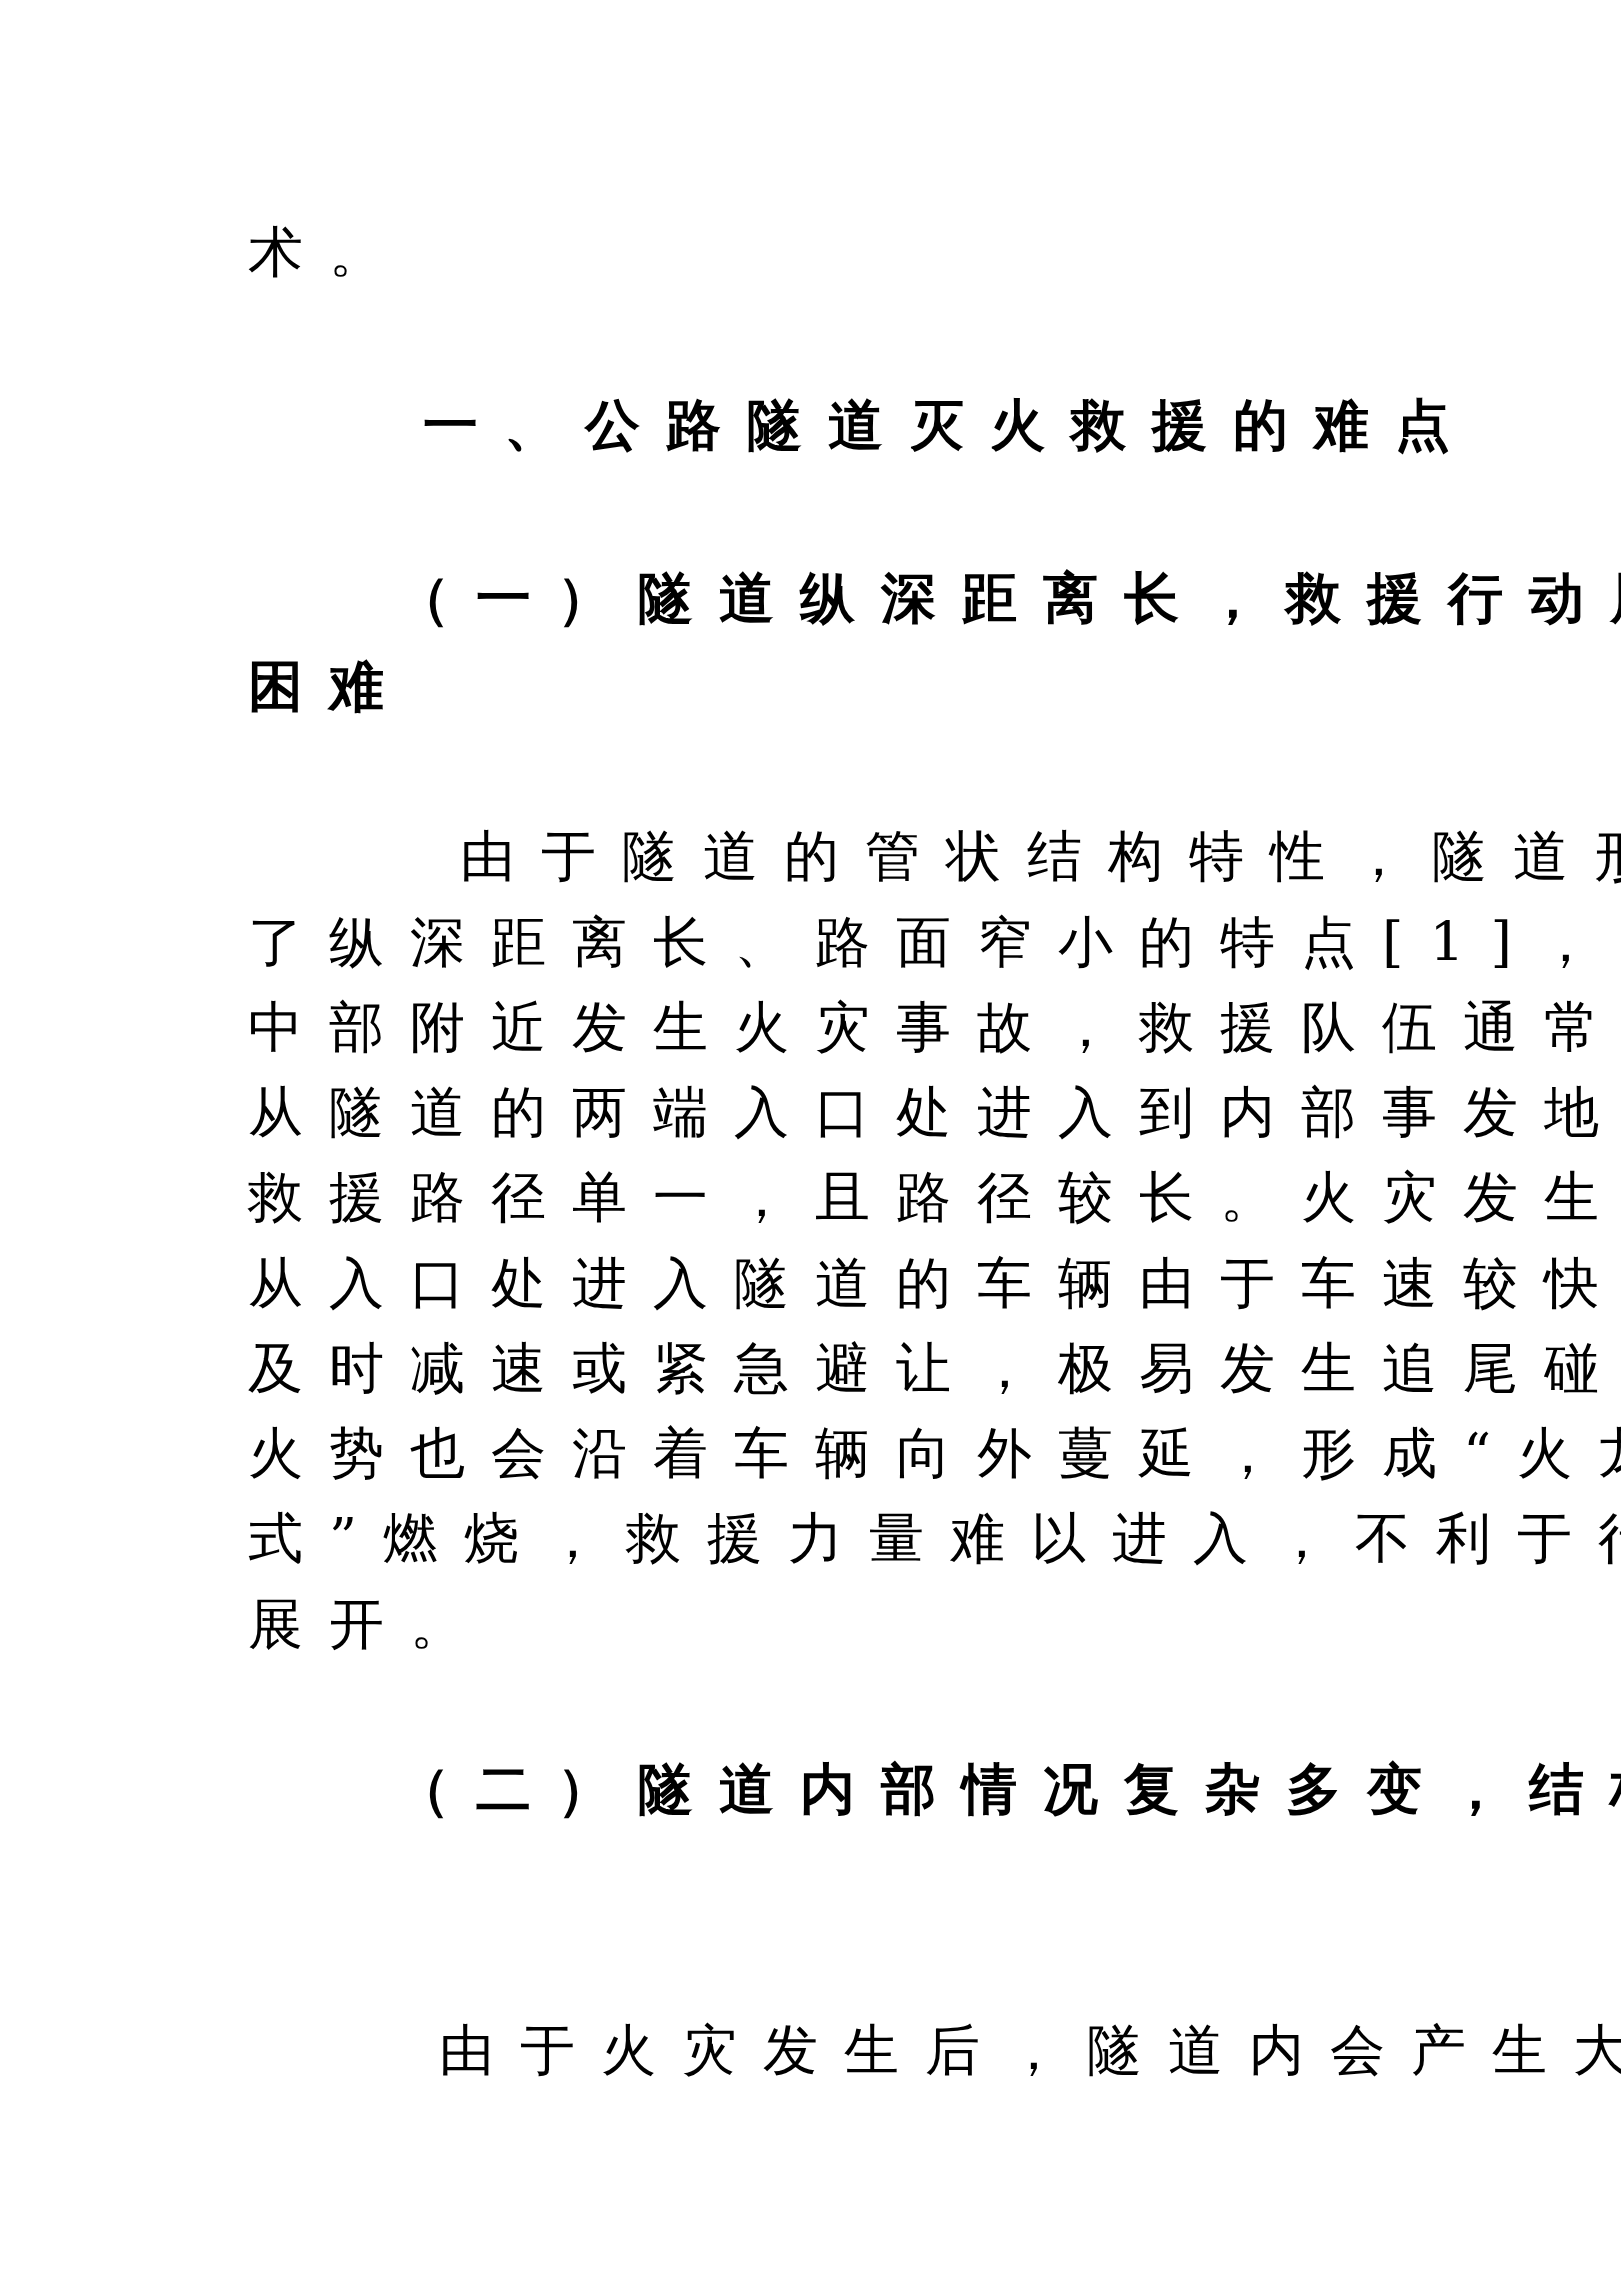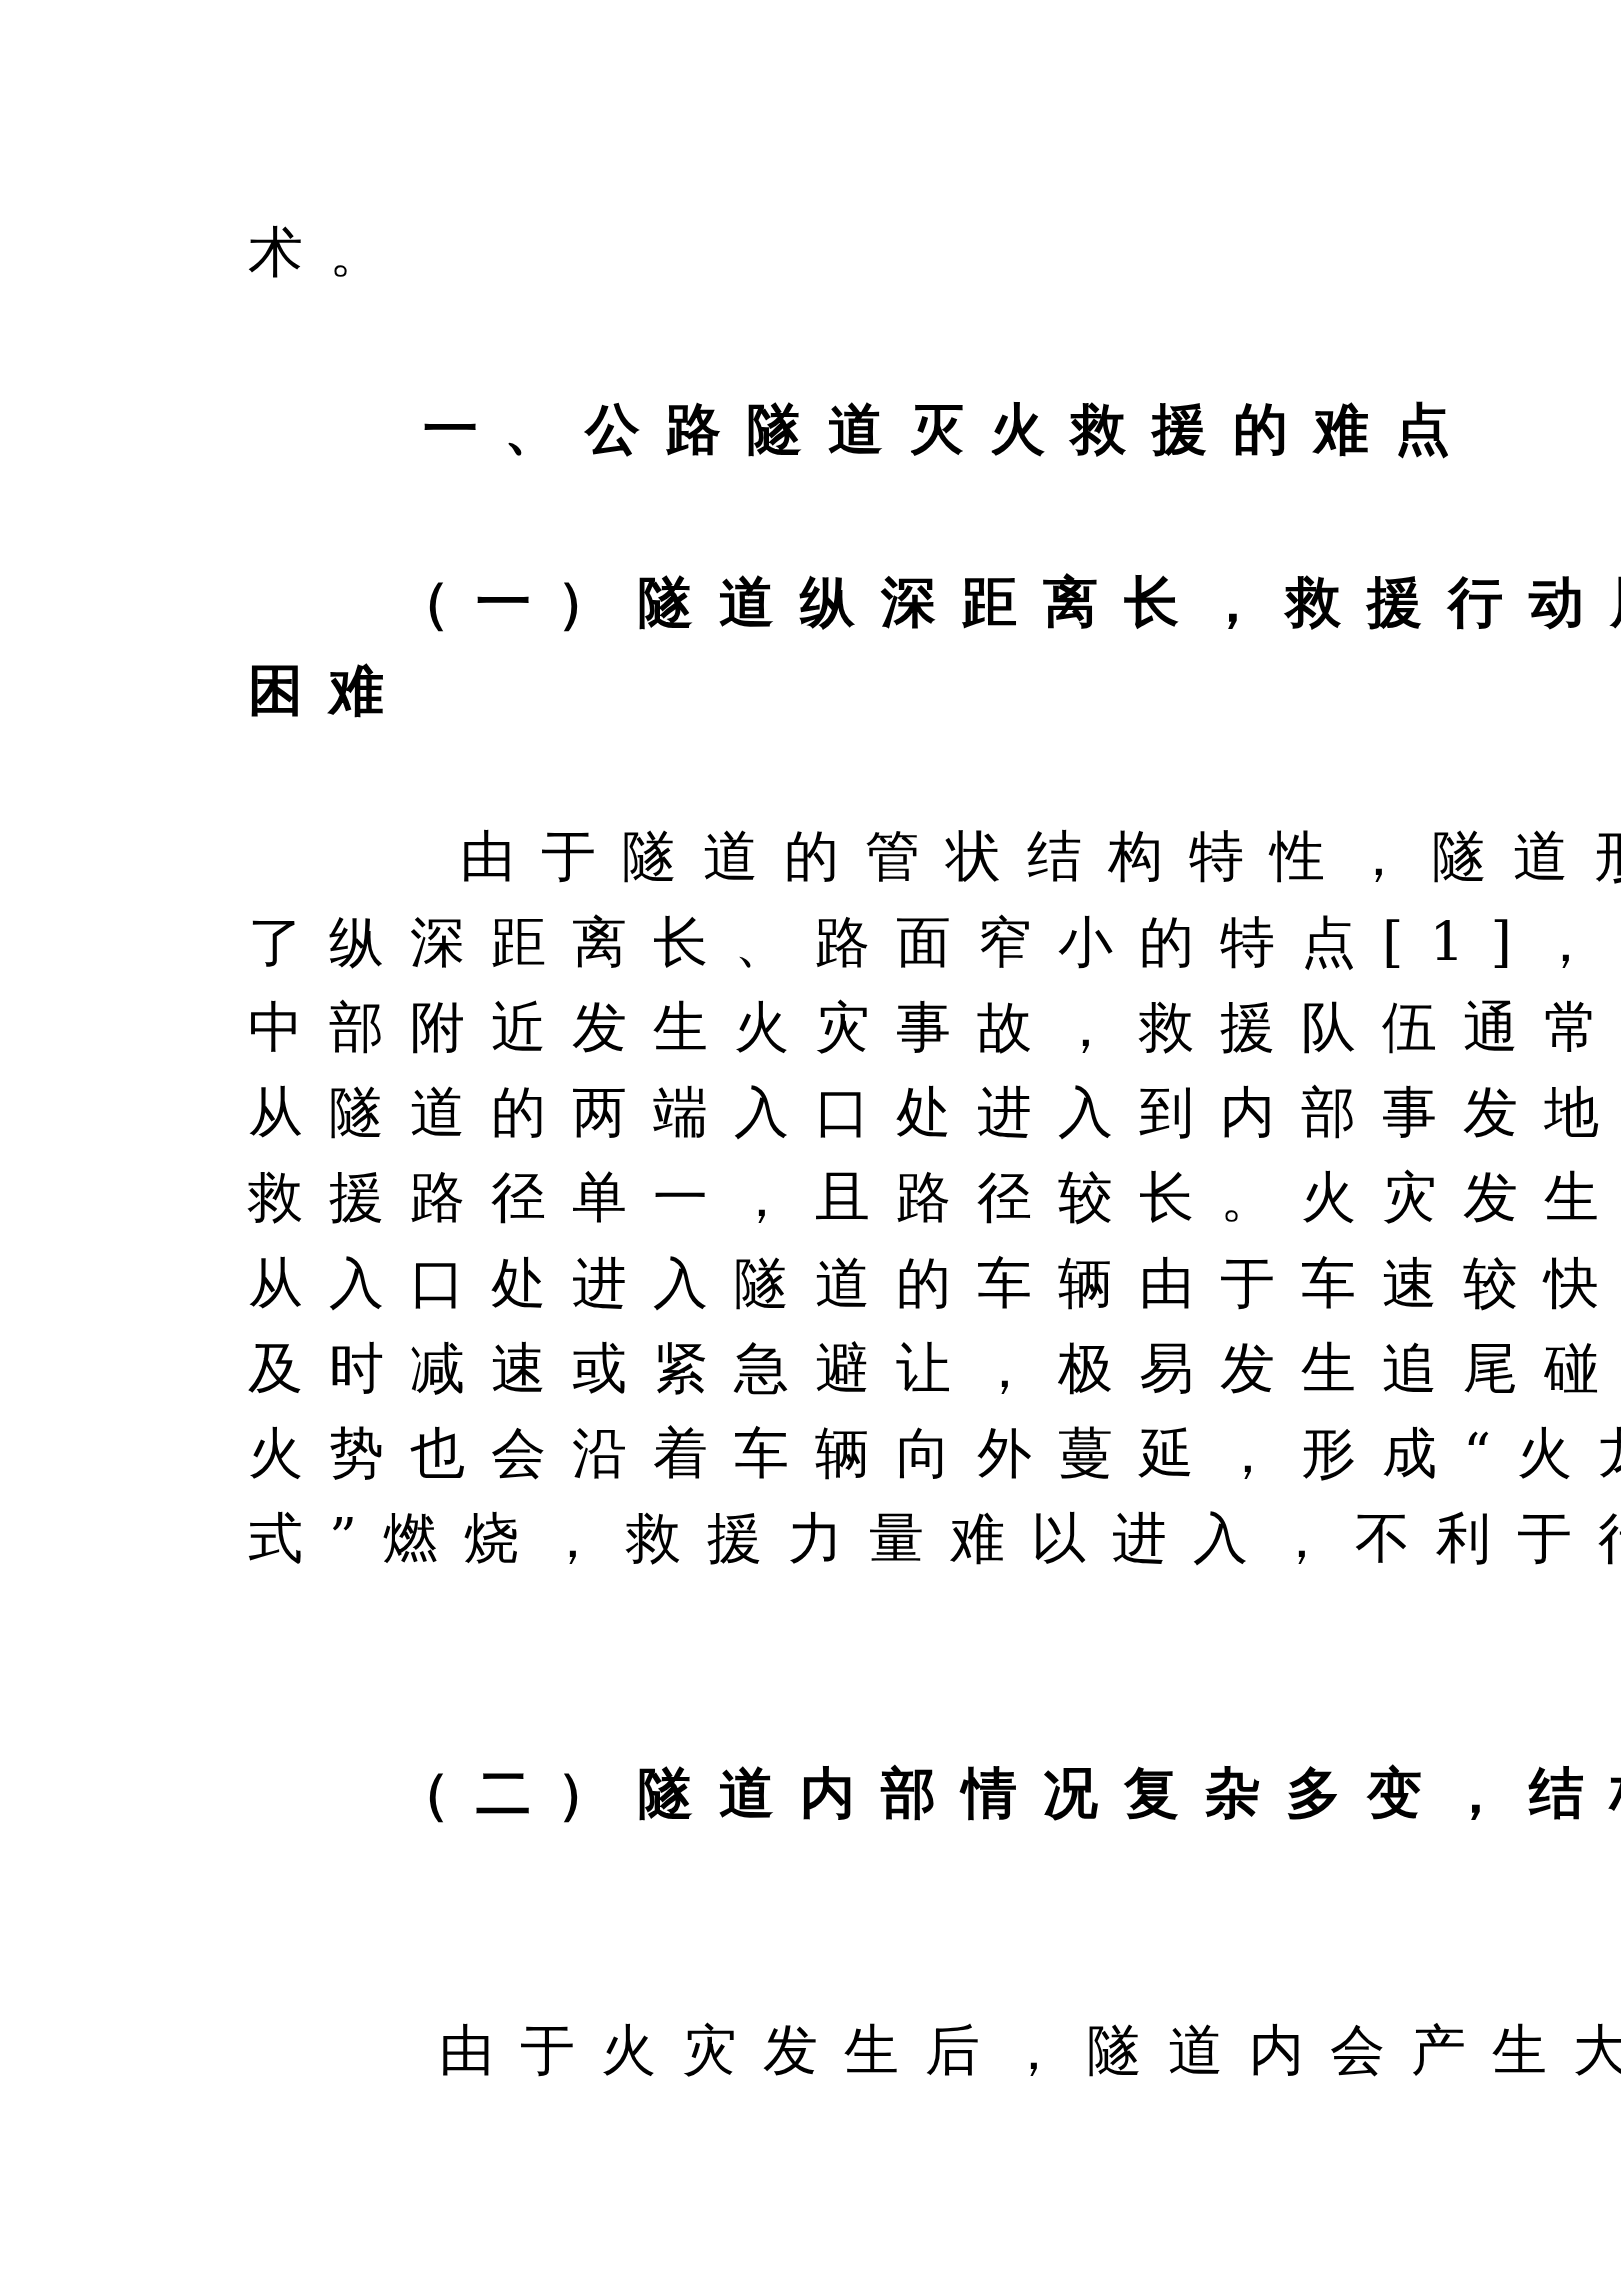--- a/index.html
+++ b/index.html
@@ -12,21 +12,21 @@
     left: 248px;
     width: 1176px;
     font-family: "DejaVu Serif", "Liberation Serif", serif;
     font-size: 55px;
     line-height: 59px;
     height: 59px;
     letter-spacing: 26px;
     color: #000000;
     white-space: nowrap;
   }
-  .bold { font-weight: bold; font-family: Liberation Serif, serif; }
+  .bold { font-weight: bold; font-family: Liberation Mono, monospace; }
 </style>
 </head>
 <body>
 
 <div class="page">
   <div class="line" style="top:223px;">术。</div>
 
   <div class="line bold" style="top:400px; left:423px;">一、公路隧道灭火救援的难点</div>
 
   <div class="line bold" style="top:573px; left:395px;">（一）隧道纵深距离长，救援行动展开</div>
@@ -34,18 +34,19 @@
 
   <div class="line" style="top:827px; left:460px;">由于隧道的管状结构特性，隧道形成</div>
   <div class="line" style="top:913px;">了纵深距离长、路面窄小的特点[1]，一旦其</div>
   <div class="line" style="top:998px;">中部附近发生火灾事故，救援队伍通常只能</div>
   <div class="line" style="top:1083px;">从隧道的两端入口处进入到内部事发地点，</div>
   <div class="line" style="top:1168px;">救援路径单一，且路径较长。火灾发生后，</div>
   <div class="line" style="top:1254px;">从入口处进入隧道的车辆由于车速较快不能</div>
   <div class="line" style="top:1339px;">及时减速或紧急避让，极易发生追尾碰撞，</div>
   <div class="line" style="top:1424px;">火势也会沿着车辆向外蔓延，形成“火龙</div>
   <div class="line" style="top:1509px;">式”燃烧，救援力量难以进入，不利于行的</div>
+  <div class="line" style="top:1595px;">展开。</div>
 
   <div class="line bold" style="top:1764px; left:395px;">（二）隧道内部情况复杂多变，结构破</div>
 
   <div class="line" style="top:2021px; left:439px;">由于火灾发生后，隧道内会产生大量</div>
 </div>
 
 
 </body></html>

